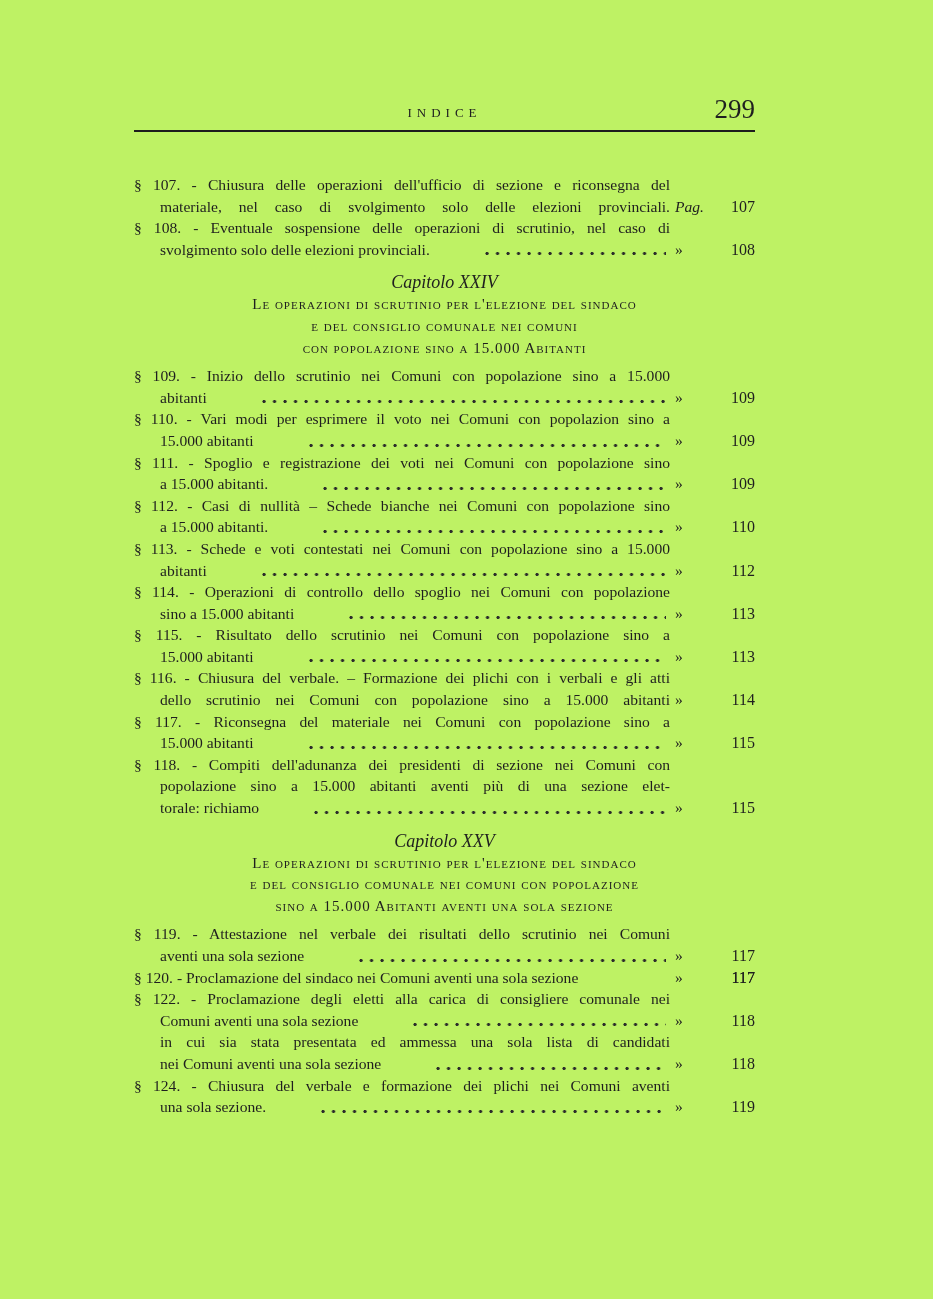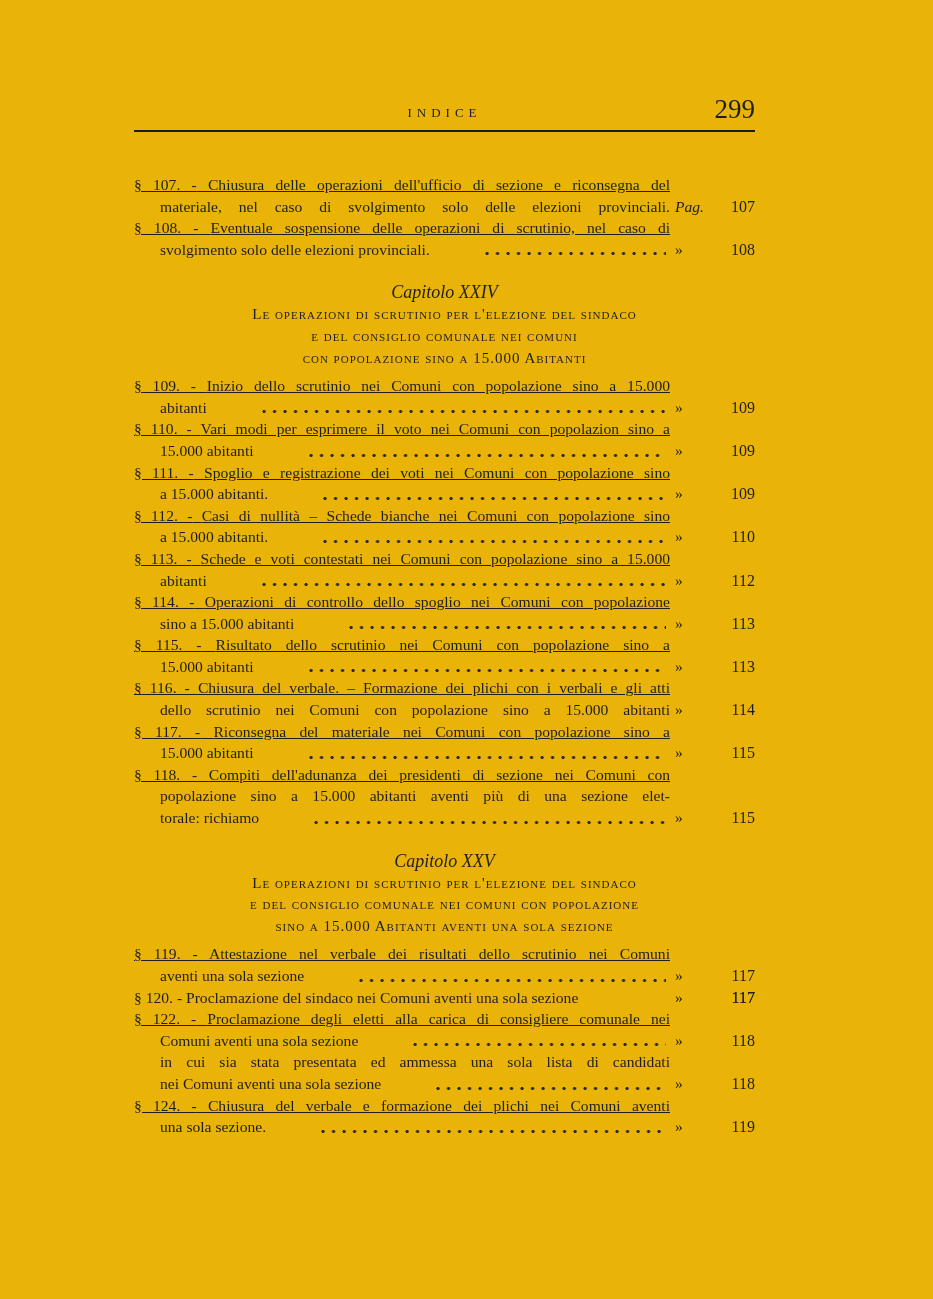--- a/index.html
+++ b/index.html
@@ -56,21 +56,20 @@
   }
   .entry-text {
     padding-left: 26px; 
   }
   .line {
     text-align: justify;
     text-align-last: justify;
   }
   .line.first {
     text-indent: -26px;
-    text-decoration: underline;
   }
   .lastline {
     display: flex;
     align-items: baseline;
     gap: 48px;
   }
   .lastline.single {
     margin-left: -26px;
   }
   .lastline .lt {
@@ -108,33 +107,32 @@
   }
   
   .chapter {
     margin: 10px 0 6px;
     text-align: center;
   }
   .chapter-title {
     font-style: italic;
     font-size: 18px;
     line-height: 24px;
-    margin-top: 20px;
   }
   .chapter-line {
     font-variant: small-caps;
     font-size: 15px;
     letter-spacing: 1px;
     line-height: 21.6px;
   }
 </style>
 </head>
 <body>
 
-<div class="sheet" style="background: #eab308; color: rgb(31, 31, 31);">
+<div class="sheet" style="background: #bef264; color: rgb(31, 31, 31);">
   <div class="hdr">
     <span class="running-title">INDICE</span>
     <span class="folio">299</span>
   </div>
   <div class="toc" id="toc">
       <div class="entry">
         <div class="entry-text">
           <div class="line first"><span class="num">§ 107. -</span> <span>Chiusura delle operazioni dell'ufficio di sezione e riconsegna del</span></div>
           <div class="line">materiale, nel caso di svolgimento solo delle elezioni provinciali.</div>
         </div>

